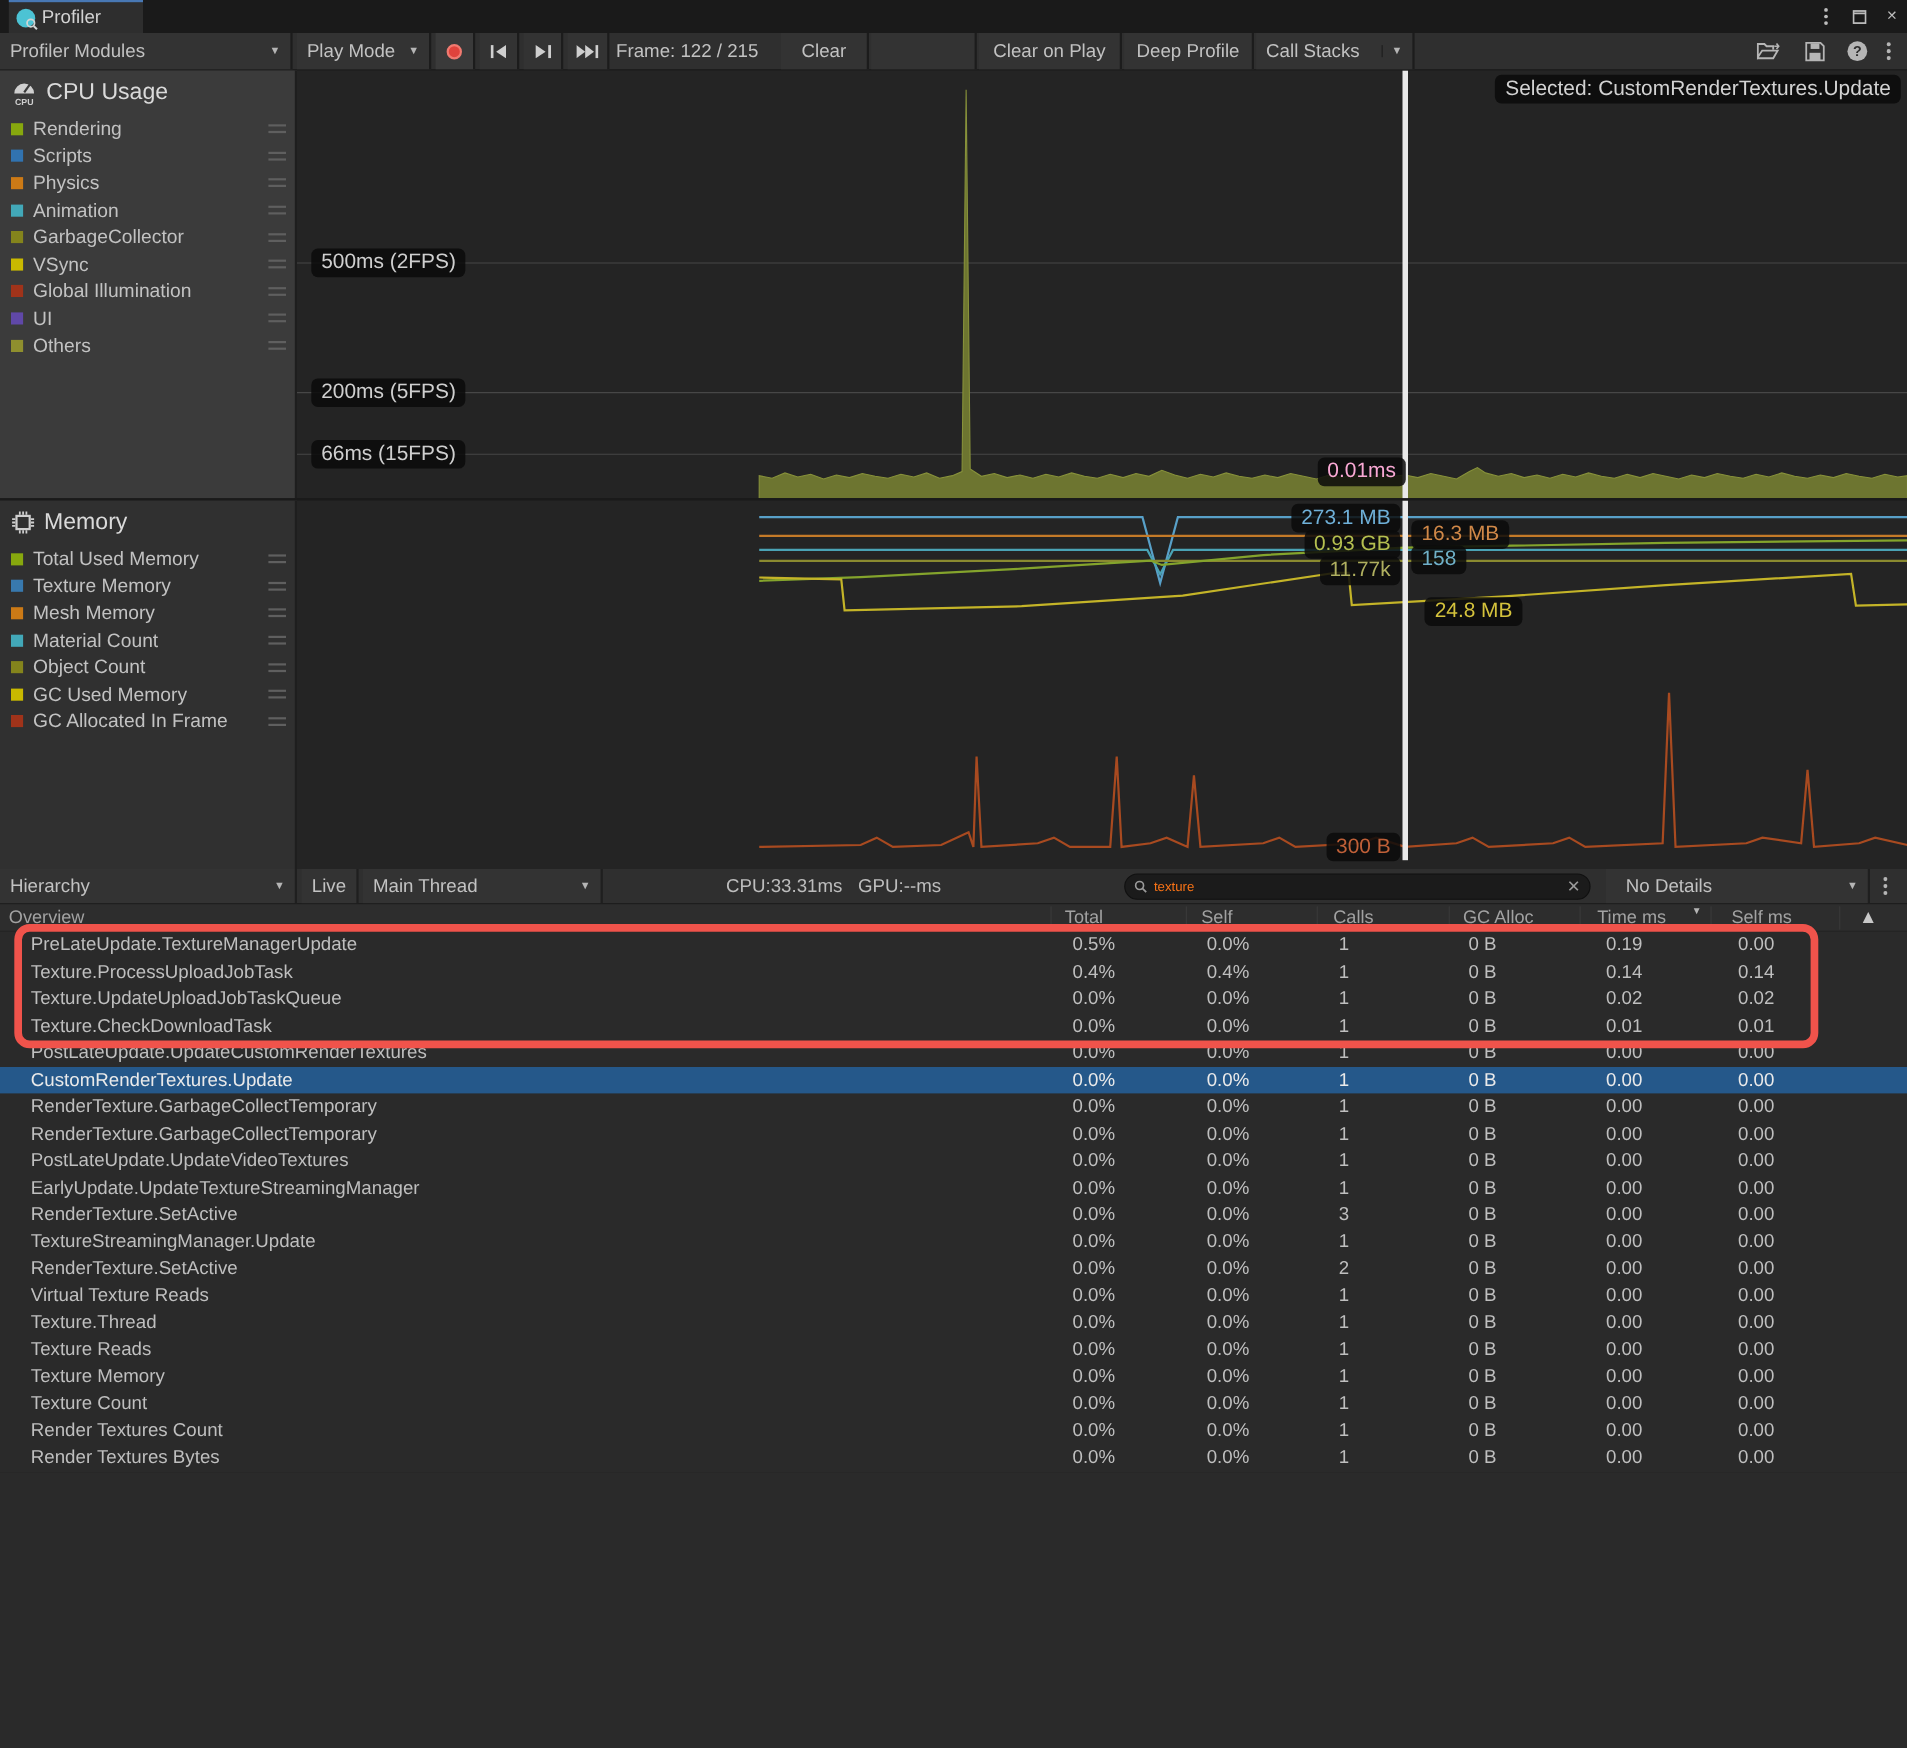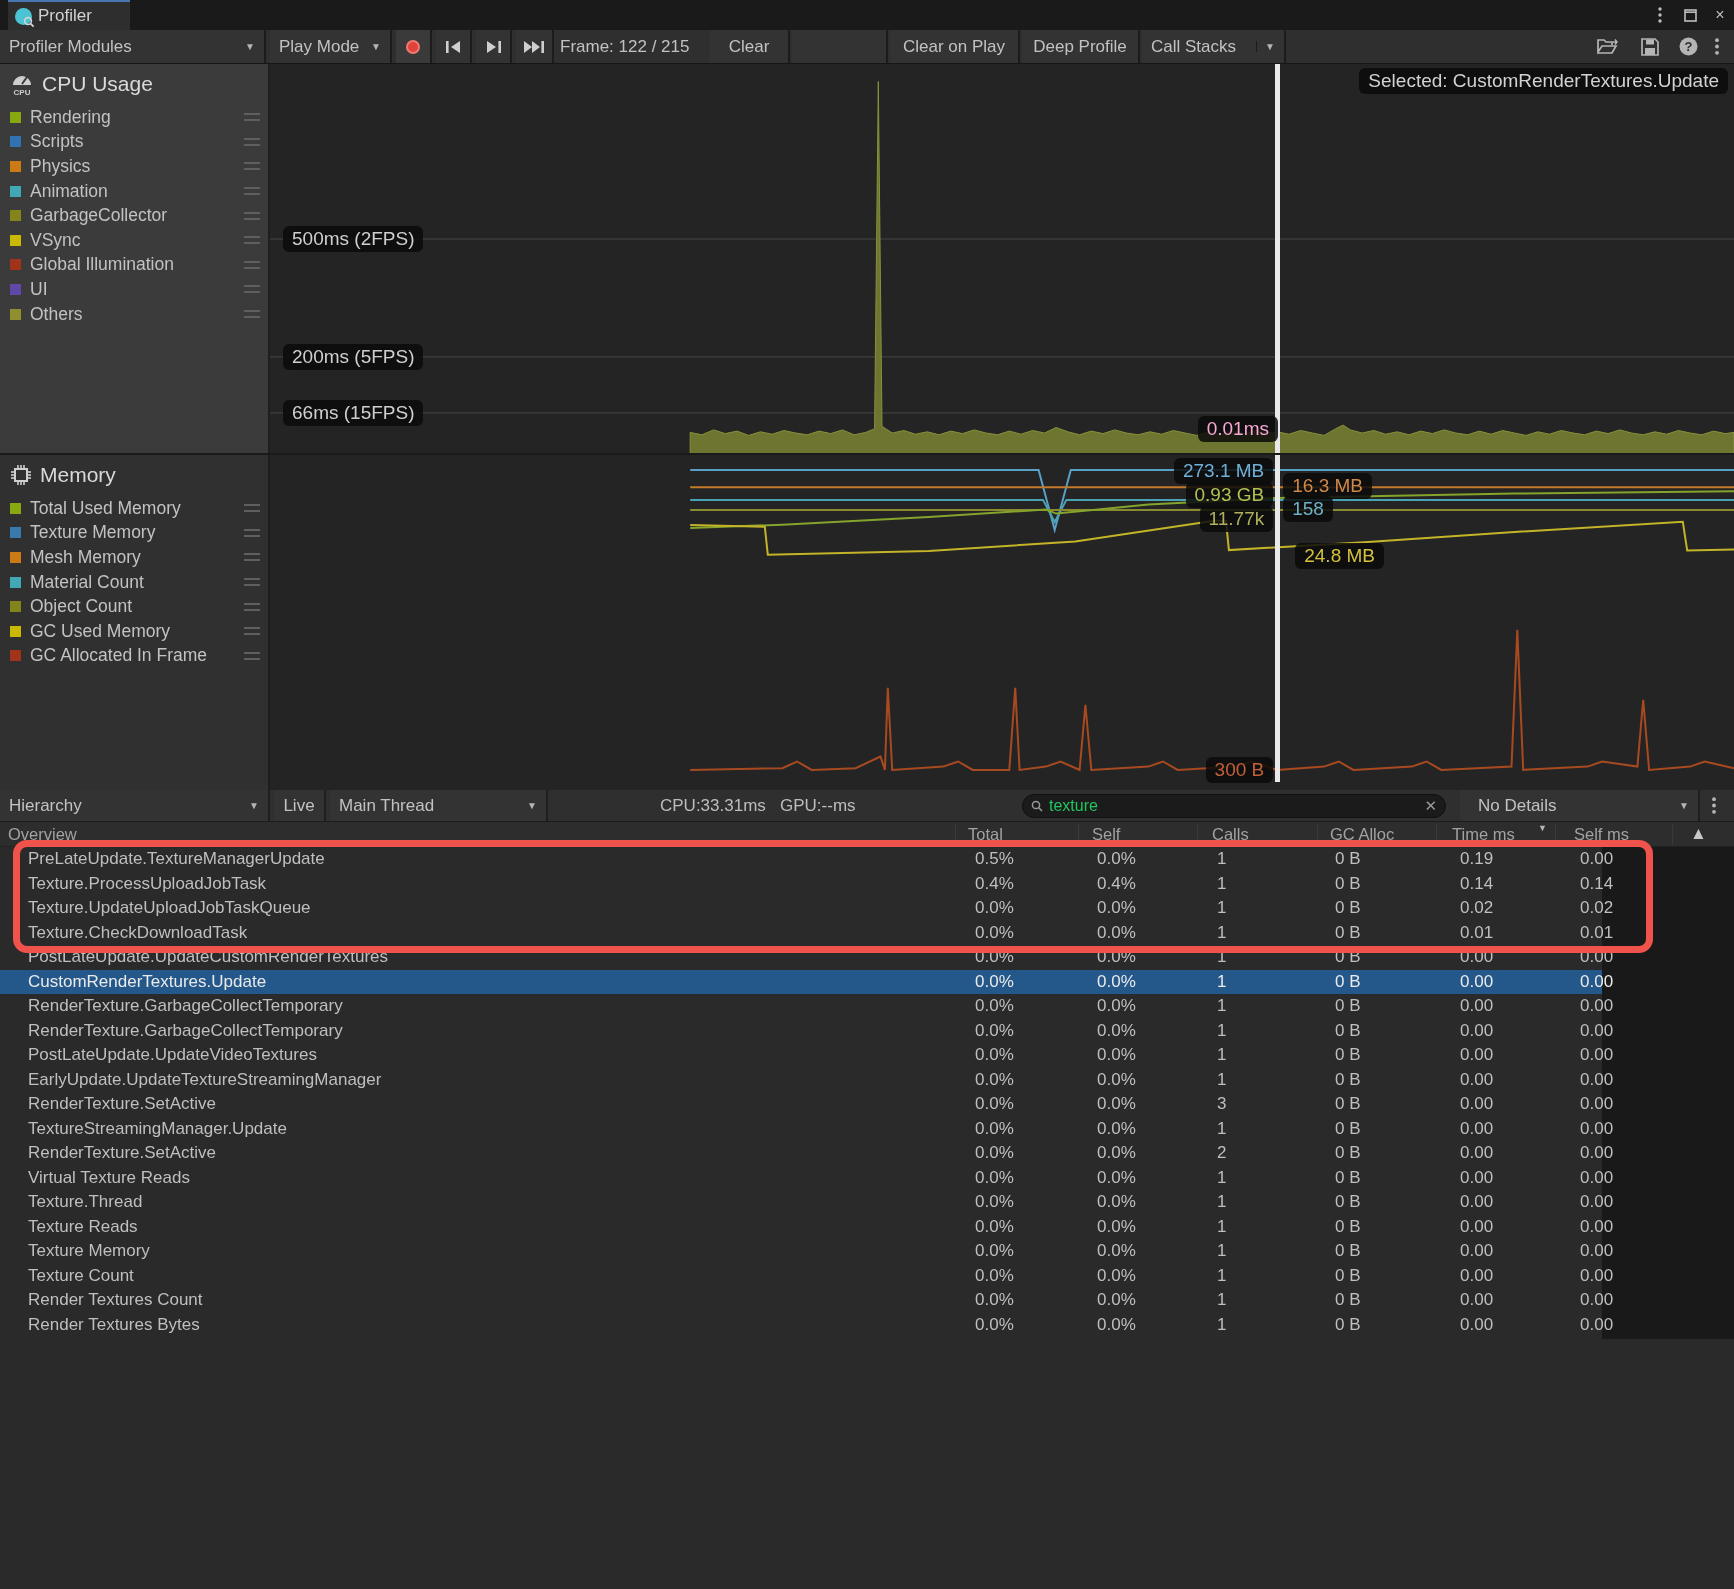--- a/index.html
+++ b/index.html
@@ -52,30 +52,30 @@
   .playhead { position:absolute; top:0; width:5px; background:#e9e9e9; z-index:2; }
 
   
   .hier { left:0; top:790px; width:1734px; height:32px; background:#2f2f2f; border-bottom:1px solid #1c1c1c; }
   .hseg { position:absolute; top:0; height:31px; display:flex; align-items:center; font-size:17px;
           color:#c2c2c2; border-right:2px solid #1f1f1f; background:#333333; }
   .hseg .caret { margin-left:auto; margin-right:9px; font-size:10px; color:#b5b5b5; }
   .htext { position:absolute; top:0; height:31px; display:flex; align-items:center; font-size:17px; color:#bdbdbd; }
   .search { position:absolute; top:4px; left:1022px; width:424px; height:24px; background:#1b1b1b;
             border:1px solid #101010; border-radius:12px; display:flex; align-items:center; padding:0 8px; }
-  .search .q { font-size:16px; color:#22c55e; margin-left:6px; }
+  .search .q { font-size:12px; color:#f97316; margin-left:6px; }
   .search .clear { margin-left:auto; color:#9a9a9a; font-size:15px; }
 
   
   .tbl-head { left:0; top:822px; width:1734px; height:25px; background:#2d2d2d; border-bottom:1px solid #232323; }
   .th { position:absolute; top:0; height:25px; display:flex; align-items:center; font-size:16.5px; color:#a2a2a2; }
   .th-div { position:absolute; top:2px; height:21px; width:1px; background:#3a3a3a; }
   .sort-caret { position:absolute; font-size:9px; color:#b5b5b5; }
   .gutter-tri { position:absolute; font-size:17px; color:#c8c8c8; }
-  .tbl-body { left:0; top:847px; width:1602px; height:492px; background:#2a2a2a; }
+  .tbl-body { left:0; top:847px; width:1734px; height:492px; background:#2a2a2a; }
   .t-row { position:relative; height:24.5px; display:flex; align-items:center; font-size:17px; color:#bfbfbf; }
   .t-row.selected { background:#25588a; color:#eaeaea; }
   .t-row .name { position:absolute; left:28px; white-space:nowrap; }
   .t-row .v { position:absolute; white-space:nowrap; }
   .below-table { left:0; top:1339px; width:1734px; height:250px; background:#2a2a2a; }
 
   .annotation { left:13px; top:840px; width:1640px; height:113px; border:7px solid #f0534b;
                 border-radius:14px; z-index:5; pointer-events:none; }
 </style>
 </head>

